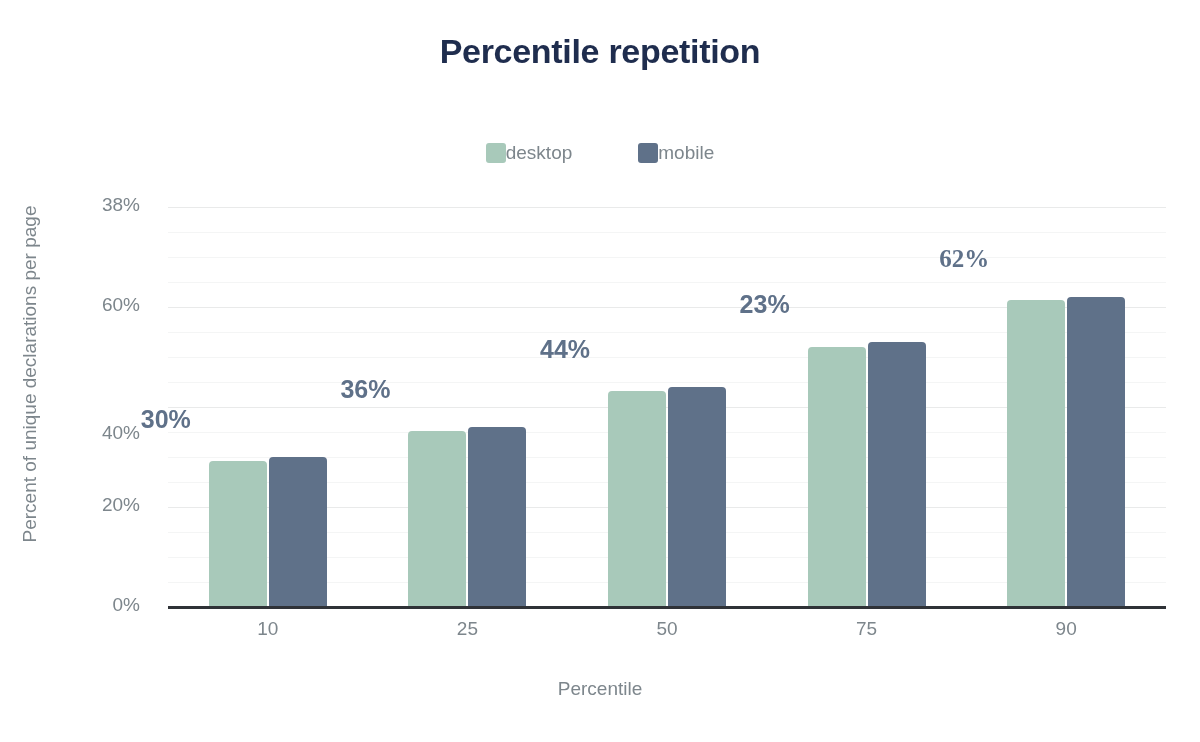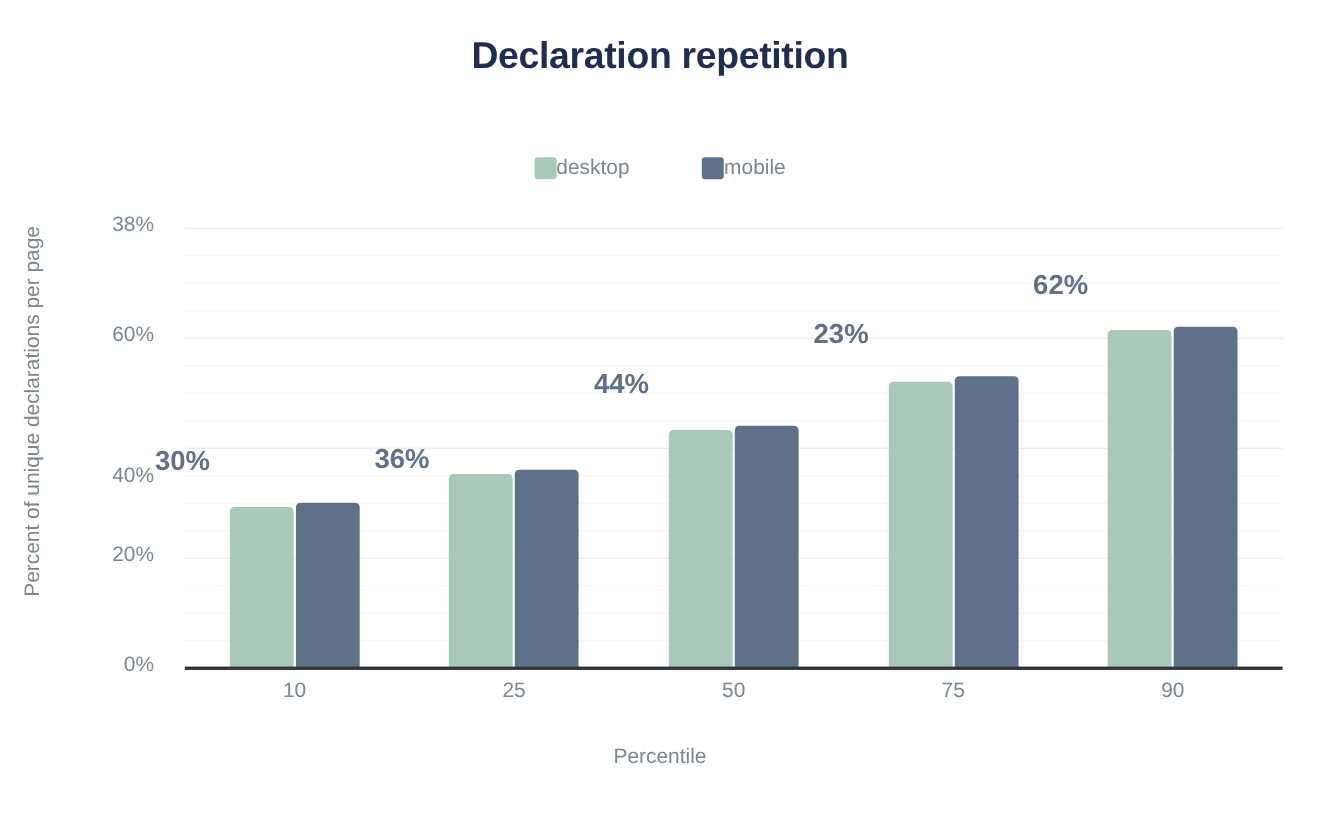--- a/index.html
+++ b/index.html
@@ -78,21 +78,21 @@
   .x-axis-title{
     position:absolute;left:0;top:678px;width:1200px;text-align:center;
     font-size:19px;color:#7d868c;
   }
 </style>
 </head>
 <body>
 
 <div id="chart-root">
 
-  <div class="chart-title">Declaration repetition</div>
+  <div class="chart-title">Percentile repetition</div>
 
   <div class="legend" id="legend">
       <div class="legend-item">
         <span class="legend-swatch" style="background: rgb(168, 201, 186);"></span>
         <span class="legend-label">desktop</span>
       </div>
       <div class="legend-item">
         <span class="legend-swatch" style="background: rgb(95, 113, 137);"></span>
         <span class="legend-label">mobile</span>
       </div>
@@ -129,36 +129,36 @@
       </div>
     <div class="bars" id="bars">
         <div class="bar-group" style="left: 40.8px; width: 118px;">
           <div class="bar desktop" style="height: 146px; background: rgb(168, 201, 186);"></div>
           <div class="bar mobile" style="height: 150px; background: rgb(95, 113, 137);"></div>
           <div class="bar-value-label" style="left: -68px; top: 198px;">30%</div>
         </div>
         <div class="bar-group" style="left: 240.4px; width: 118px;">
           <div class="bar desktop" style="height: 176px; background: rgb(168, 201, 186);"></div>
           <div class="bar mobile" style="height: 180px; background: rgb(95, 113, 137);"></div>
-          <div class="bar-value-label" style="left: -68px; top: 168px; margin-top: 28px;">36%</div>
+          <div class="bar-value-label" style="left: -68px; top: 168px;">36%</div>
         </div>
         <div class="bar-group" style="left: 440px; width: 118px;">
           <div class="bar desktop" style="height: 216px; background: rgb(168, 201, 186);"></div>
           <div class="bar mobile" style="height: 220px; background: rgb(95, 113, 137);"></div>
           <div class="bar-value-label" style="left: -68px; top: 128px;">44%</div>
         </div>
         <div class="bar-group" style="left: 639.6px; width: 118px;">
           <div class="bar desktop" style="height: 260px; background: rgb(168, 201, 186);"></div>
           <div class="bar mobile" style="height: 265px; background: rgb(95, 113, 137);"></div>
           <div class="bar-value-label" style="left: -68px; top: 83px;">23%</div>
         </div>
         <div class="bar-group" style="left: 839.2px; width: 118px;">
           <div class="bar desktop" style="height: 307.5px; background: rgb(168, 201, 186);"></div>
           <div class="bar mobile" style="height: 310px; background: rgb(95, 113, 137);"></div>
-          <div class="bar-value-label" style="left: -68px; top: 38px;">62%</div>
+          <div class="bar-value-label" style="left: -68px; top: 38px; font-family: Liberation Serif, serif;">62%</div>
         </div>
       </div>
   </div>
 
   <div class="baseline"></div>
 
   <div id="x-labels">
       <div class="x-tick-label" style="left: 267.8px;">10</div>
       <div class="x-tick-label" style="left: 467.4px;">25</div>
       <div class="x-tick-label" style="left: 667px;">50</div>

